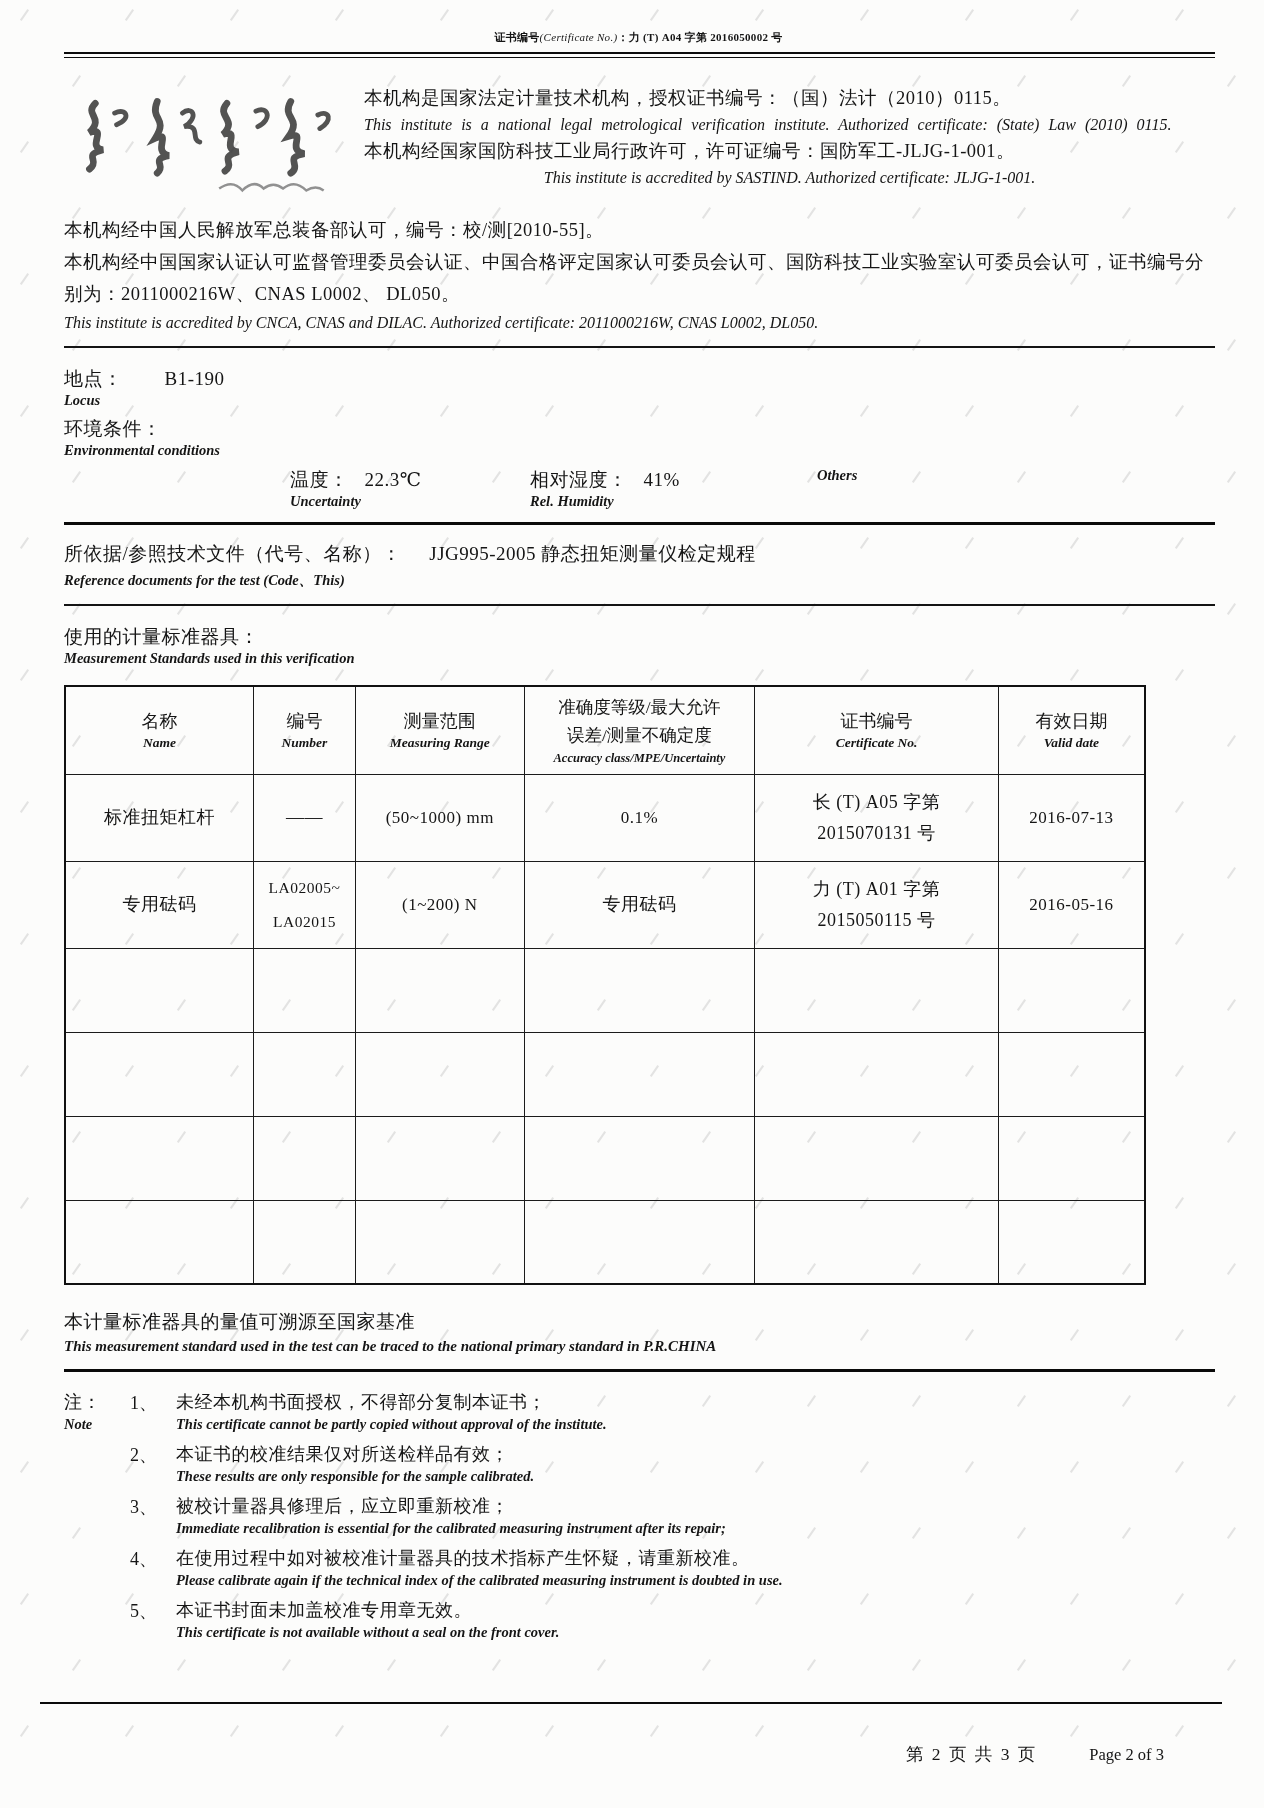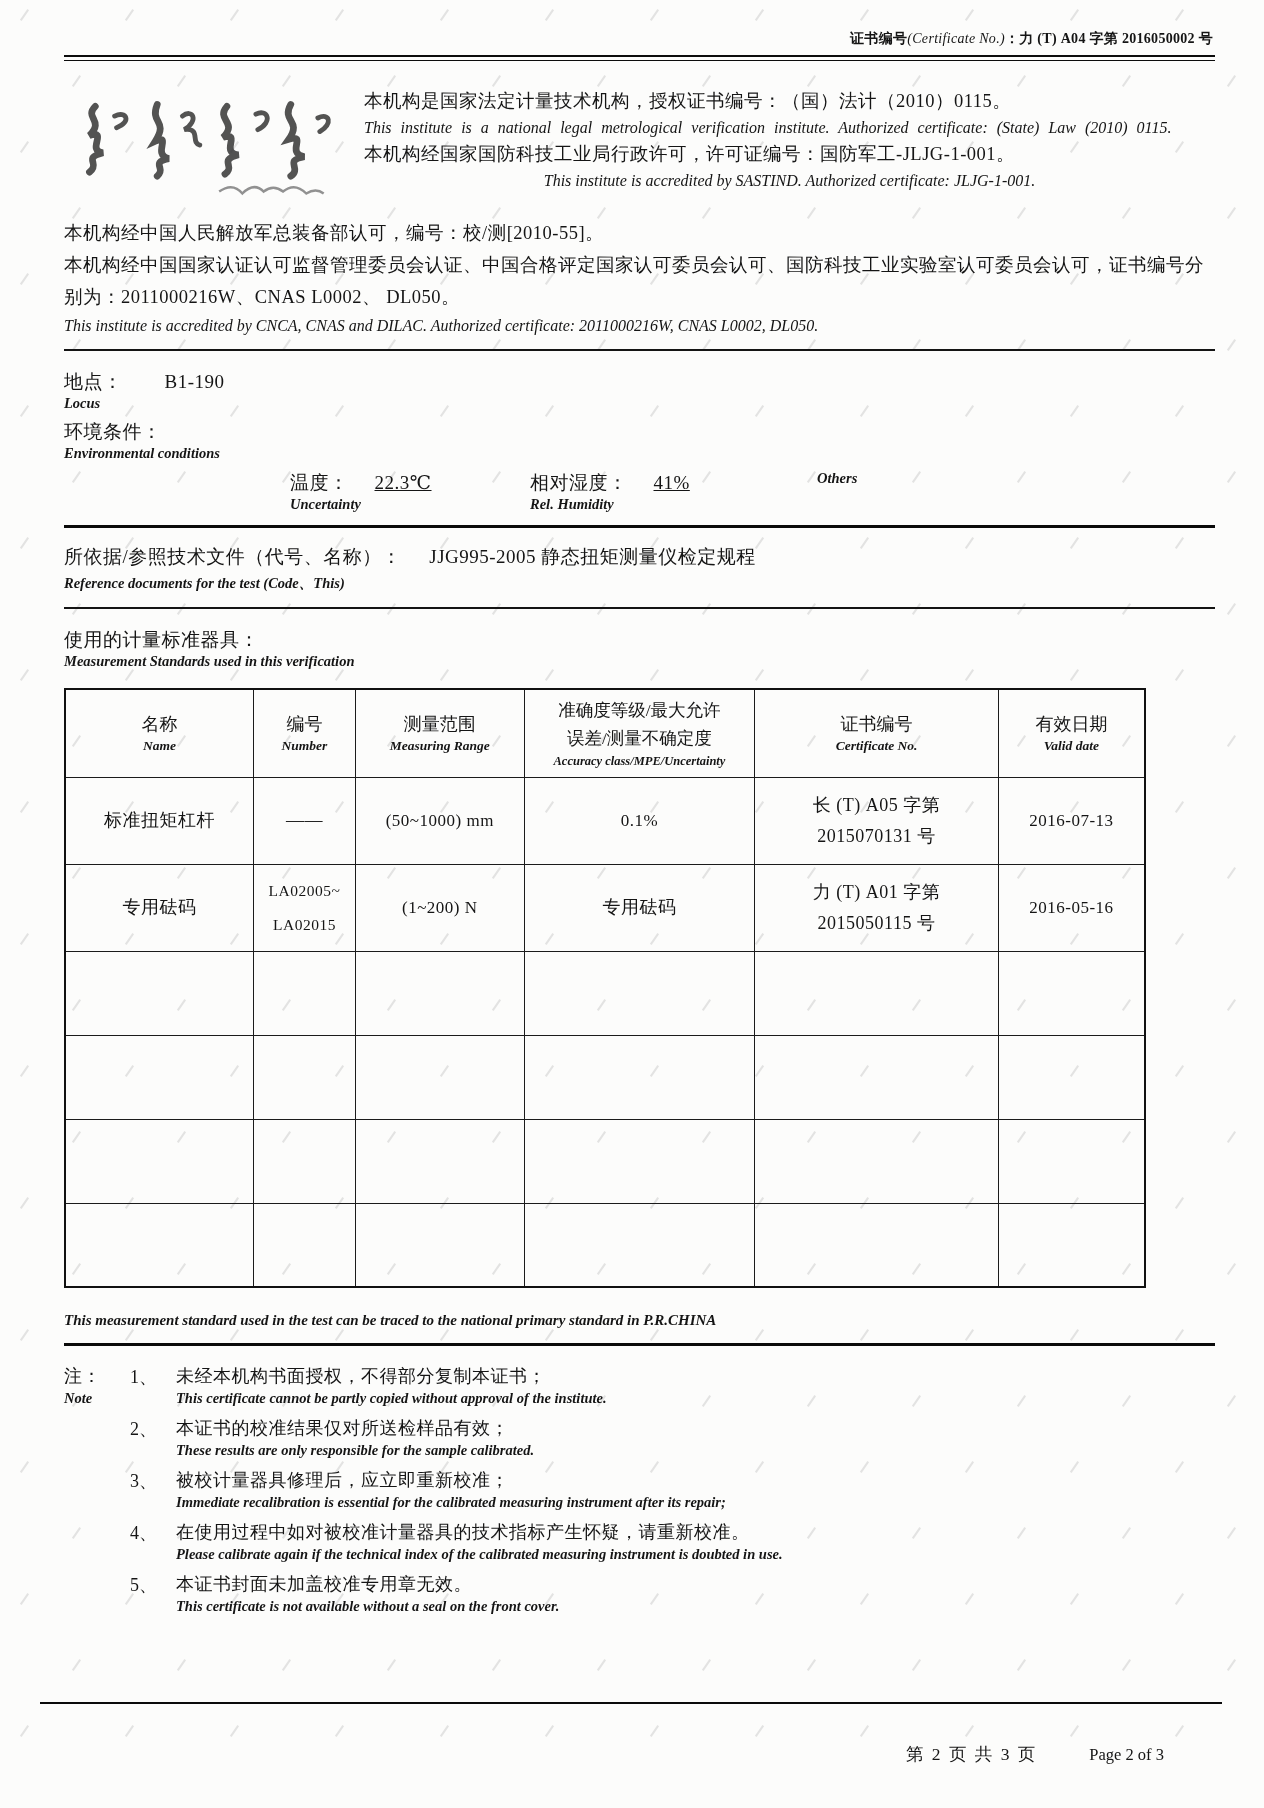--- a/index.html
+++ b/index.html
@@ -16,21 +16,21 @@
   .content { position:relative; z-index:2; padding:30px 49px 0 64px; }
   
   .wm-layer { position:absolute; inset:0; z-index:1; pointer-events:none; }
   .wm { position:absolute; width:13px; height:2px; background:#c9c9c9; transform:rotate(-55deg); opacity:.5; }
 
   .cn { font-family:"Liberation Serif","DejaVu Serif",serif; }
   .en { font-family:"Liberation Serif","DejaVu Serif",serif; font-style:italic; }
   .enb { font-family:"Liberation Serif","DejaVu Serif",serif; font-style:italic; font-weight:bold; }
 
   
-  .cert-line { text-align:right; font-size:14px; padding-right:2px; letter-spacing:.3px; }
+  .cert-line { text-align:center; font-size:11px; padding-right:2px; letter-spacing:.3px; }
   .cert-line .b { font-weight:bold; }
   .header-rule { margin-top:7px; height:6px; border-top:2.5px solid #0c0c0c; border-bottom:1.5px solid #0c0c0c; }
 
   
   .top-block { display:flex; margin-top:26px; }
   .seal-col { width:300px; position:relative; flex:0 0 auto; }
   .acc-col { flex:1; }
   .p-cn { font-size:18.5px; line-height:29px; letter-spacing:.5px; }
   .p-en { font-size:16px; line-height:24px; font-style:italic; }
   .p-en.just { text-align:justify; word-spacing:5px; }
@@ -41,21 +41,21 @@
   .rule-thin  { border-top:2px solid #141414; }
   .rule-thick { border-top:3px solid #0a0a0a; }
 
   
   .loc-block { margin-top:18px; }
   .line-cn { font-size:19px; letter-spacing:.5px; }
   .line-cn .val { margin-left:42px; }
   .sub-en { font-size:14.5px; }
   .env-row { display:flex; margin-left:226px; margin-top:8px; }
   .env-col1 { width:240px; } .env-col2 { width:287px; } .env-col3 { flex:1; }
-  .env-val { margin-left:26px;text-decoration:underline; }
+  .env-val { margin-left:16px; }
 
   
   .ref-block { margin-top:16px; }
   .ref-val { margin-left:28px; }
 
   
   .std-title { margin-top:18px; }
   table.std { margin-top:18px; border-collapse:collapse; width:1082px; }
   table.std td, table.std th { border:1.6px solid #1b1b1b; text-align:center; vertical-align:middle; padding:4px 6px; }
   table.std { border:2px solid #111; }
@@ -581,20 +581,21 @@
             <td></td>
             <td></td>
             <td></td>
             <td></td>
             <td></td>
           </tr>
     </tbody>
       </table>
 
     <div class="trace">
+      <div class="line-cn">本计量标准器具的量值可溯源至国家基准</div>
       <div class="sub-en enb" style="font-size:15px;margin-top:3px;">This measurement standard used in the test can be traced to the national primary standard in P.R.CHINA</div>
     </div>
 
     <div class="rule-thick" style="margin-top:14px;"></div>
 
     <div class="notes">
       <div class="note-first">
         <div class="note-labelcol">
           <div class="line-cn" style="font-size:18px;">注：</div>
           <div class="note-en enb">Note</div>

